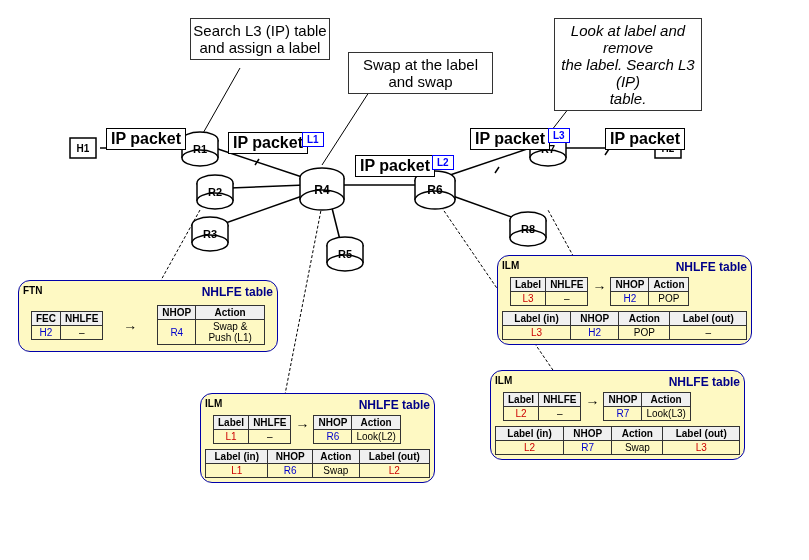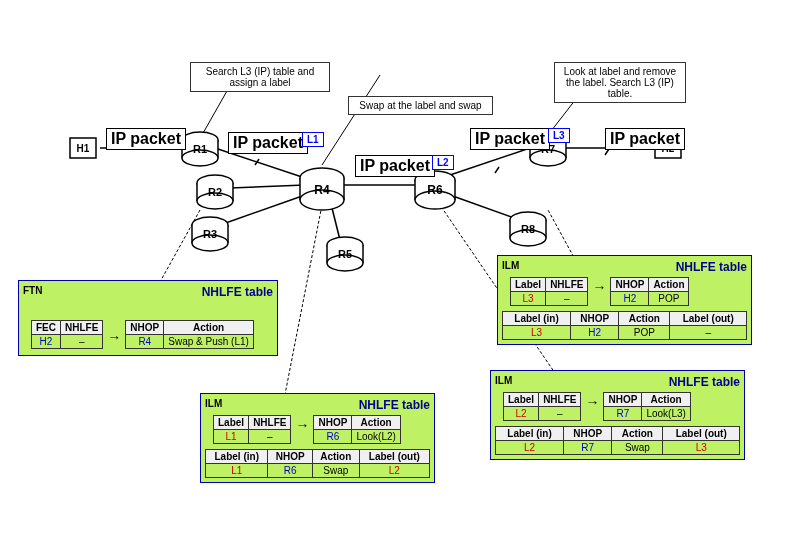--- a/index.html
+++ b/index.html
@@ -21,23 +21,22 @@
       position: absolute;
       top: 0; left: 0;
       width: 809px;
       height: 560px;
     }
     .callout-box {
       position: absolute;
       background: white;
       border: 1px solid #333;
       padding: 3px 0;
-      font-size: 10px;
+      font-size: 15px;
       text-align: center;
-      margin-top: 44px;
     }
     .packet-label {
       position: absolute;
       background: white;
       border: 1.5px solid #000;
       padding: 1px 4px;
       font-size: 16px;
       font-weight: bold;
     }
     .label-tag {
@@ -46,23 +45,23 @@
       border: 1.5px solid #00f;
       padding: 1px 4px;
       font-size: 10px;
       font-weight: bold;
       color: #00f;
     }
     
     .panel {
       position: absolute;
       border: 1.5px solid #00a;
-      background: #bef264;
+      background: #fef9c3;
       padding: 4px;
-      border-radius: 0;
+      border-radius: 12px;
     }
     .panel-title {
       font-size: 10px;
       font-weight: bold;
       color: #00a;
       margin-bottom: 2px;
     }
     table.data-table {
       border-collapse: collapse;
       font-size: 10px;
@@ -208,43 +207,43 @@
 
   <div class="callout-box" style="left:190px; top:18px; width:140px;">
     <span>Search L3 (IP) table
 and assign a label</span>
   </div>
 
   <div class="callout-box" style="left:348px; top:52px; width:145px;">
     <span>Swap at the label and swap</span>
   </div>
 
-  <div class="callout-box" style="left:554px; top:18px; width:132px;">
+  <div class="callout-box" style="left:554px; top:18px; width:148px;font-style:italic;">
     <span>Look at label and remove<br>the label. Search L3 (IP)<br>table.</span>
   </div>
 
   <div class="packet-label" style="left:228px; top:132px;">IP packet</div>
   <div class="label-tag" style="left:302px; top:132px;">L1</div>
 
   <div class="packet-label" style="left:106px; top:128px;">IP packet</div>
 
   <div class="packet-label" style="left:355px; top:155px;">IP packet</div>
   <div class="label-tag" style="left:432px; top:155px;">L2</div>
 
   <div class="packet-label" style="left:470px; top:128px;">IP packet</div>
   <div class="label-tag" style="left:548px; top:128px;">L3</div>
 
   <div class="packet-label" style="left:605px; top:128px;">IP packet</div>
 
   <div class="panel" style="left:18px; top:280px; width:260px;">
-    <div style="display:flex; justify-content:space-between; align-items:flex-start; margin-bottom:21px;">
+    <div style="display:flex; justify-content:space-between; align-items:flex-start; margin-bottom:6px;">
       <span class="panel-title sub-title">FTN</span>
       <span class="nhlfe-title">NHLFE table</span>
     </div>
-    <div class="arrow-row" style="align-items:center;">
+    <div class="arrow-row" style="align-items:center;gap:16px;">
       <table class="data-table">
         <tbody>
             <tr>
           <th>FEC</th>
           <th>NHLFE</th>
         </tr>
         <tr>
           <td class="blue-text">H2</td>
           <td>–</td>
         </tr>

